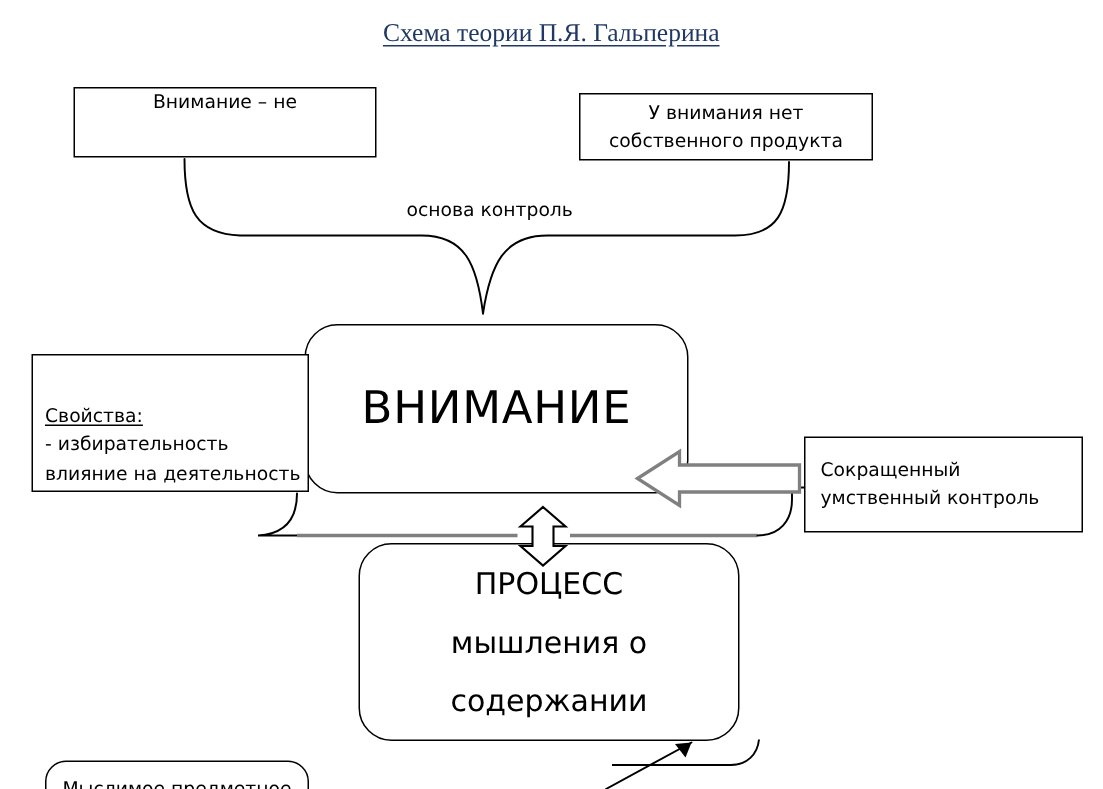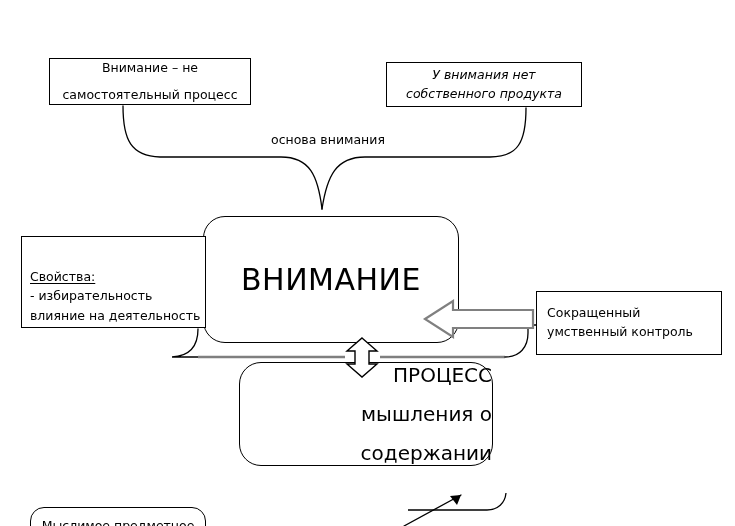--- a/index.html
+++ b/index.html
@@ -70,21 +70,20 @@
   #box-attention-not-independent {
     left: 49px; top: 58px; width: 202px; height: 47px;
     font-size: 12.5px;
     padding: 0 6px;
     justify-content: space-between;
   }
   #box-no-own-product {
     left: 386px; top: 62px; width: 196px; height: 45px;
     font-size: 12.5px;
     padding: 0 5px;
-    font-style: italic;
   }
 
   
   #label-basis-of-views {
     position: absolute;
     left: 271px; top: 132px;
     font-size: 12.5px;
     color: #000000;
     white-space: nowrap;
   }
@@ -95,33 +94,32 @@
     font-size: 12.5px;
     padding: 4px 8px 2px 8px;
     justify-content: flex-end;
     z-index: 4;
   }
   #box-properties .node-line { line-height: 1.55; }
   .underline-head { text-decoration: underline; text-underline-offset: 2px; }
 
   
   #box-attention {
-    left: 203px; top: 216px; width: 256px; height: 127px;
+    left: 203px; top: 216px; width: 256px; height: 113px;
     z-index: 2;
   }
   #box-attention .node-line {
     font-size: 30px;
     letter-spacing: 0.5px;
   }
 
   
   #box-process {
-    left: 239px; top: 362px; width: 254px; height: 104px;
+    left: 239px; top: 362px; width: 254px; height: 132px;
     z-index: 2;
-    align-items: flex-end;
   }
   #box-process .node-line { font-size: 20px; }
   #box-process .node-line + .node-line { margin-top: 10px; }
 
   
   #box-reduced-mental-control {
     left: 536px; top: 291px; width: 186px; height: 64px;
     font-size: 12.5px;
     padding: 0 10px;
   }
@@ -162,32 +160,32 @@
 
       <path d="M404,526 L461,495"></path>
     </g>
     <polygon points="461,495 450,496 457,505" fill="#000000"></polygon>
 
     <g fill="none" stroke="#000000" stroke-width="1.3">
       <path d="M408,510 L487,510 C498,510 505,503 506,493"></path>
     </g>
   </svg>
 
+  <div id="page-title">Схема теории П.Я. Гальперина</div>
 
   <div class="node rect-node" id="box-attention-not-independent">
     <div class="node-line center-txt">Внимание – не</div>
-    <div class="node-line center-txt">самостоятельный процесс</div>
   </div>
 
   <div class="node rect-node" id="box-no-own-product">
     <div class="node-line center-txt">У внимания нет</div>
     <div class="node-line center-txt">собственного  продукта</div>
   </div>
 
-  <div id="label-basis-of-views">основа внимания</div>
+  <div id="label-basis-of-views">основа контроль</div>
 
   <div class="node rect-node" id="box-properties">
     <div class="node-line left-txt underline-head">Свойства:</div>
     <div class="node-line left-txt"> - избирательность</div>
     <div class="node-line left-txt">влияние на деятельность</div>
   </div>
 
   <div class="node round-node" id="box-attention">
     <div class="node-line center-txt">ВНИМАНИЕ</div>
   </div>

